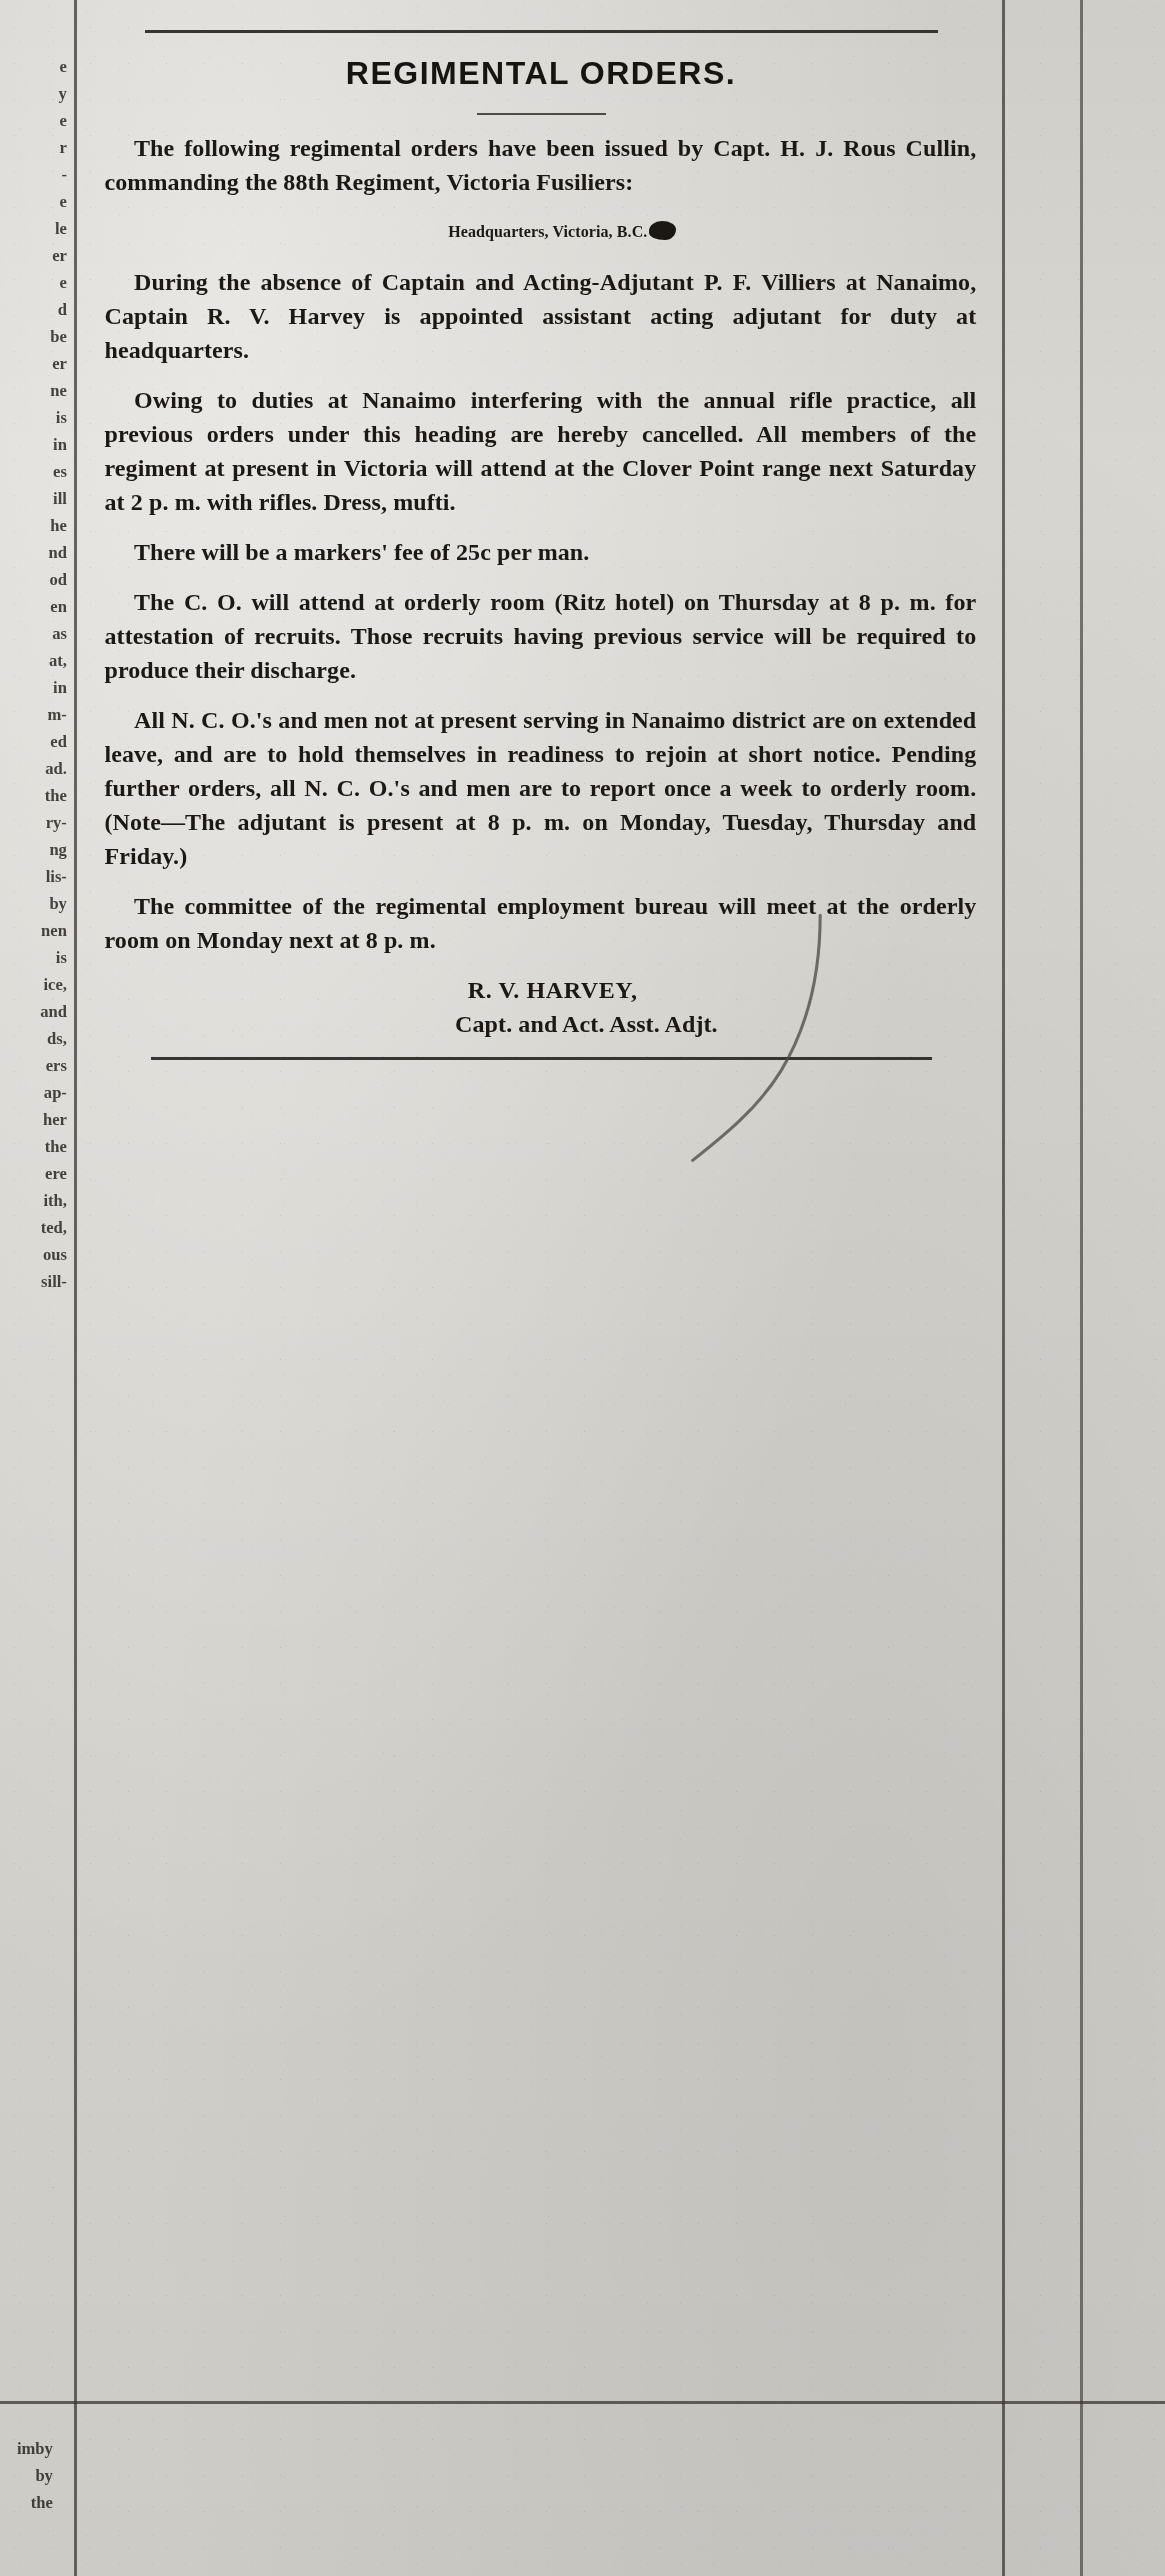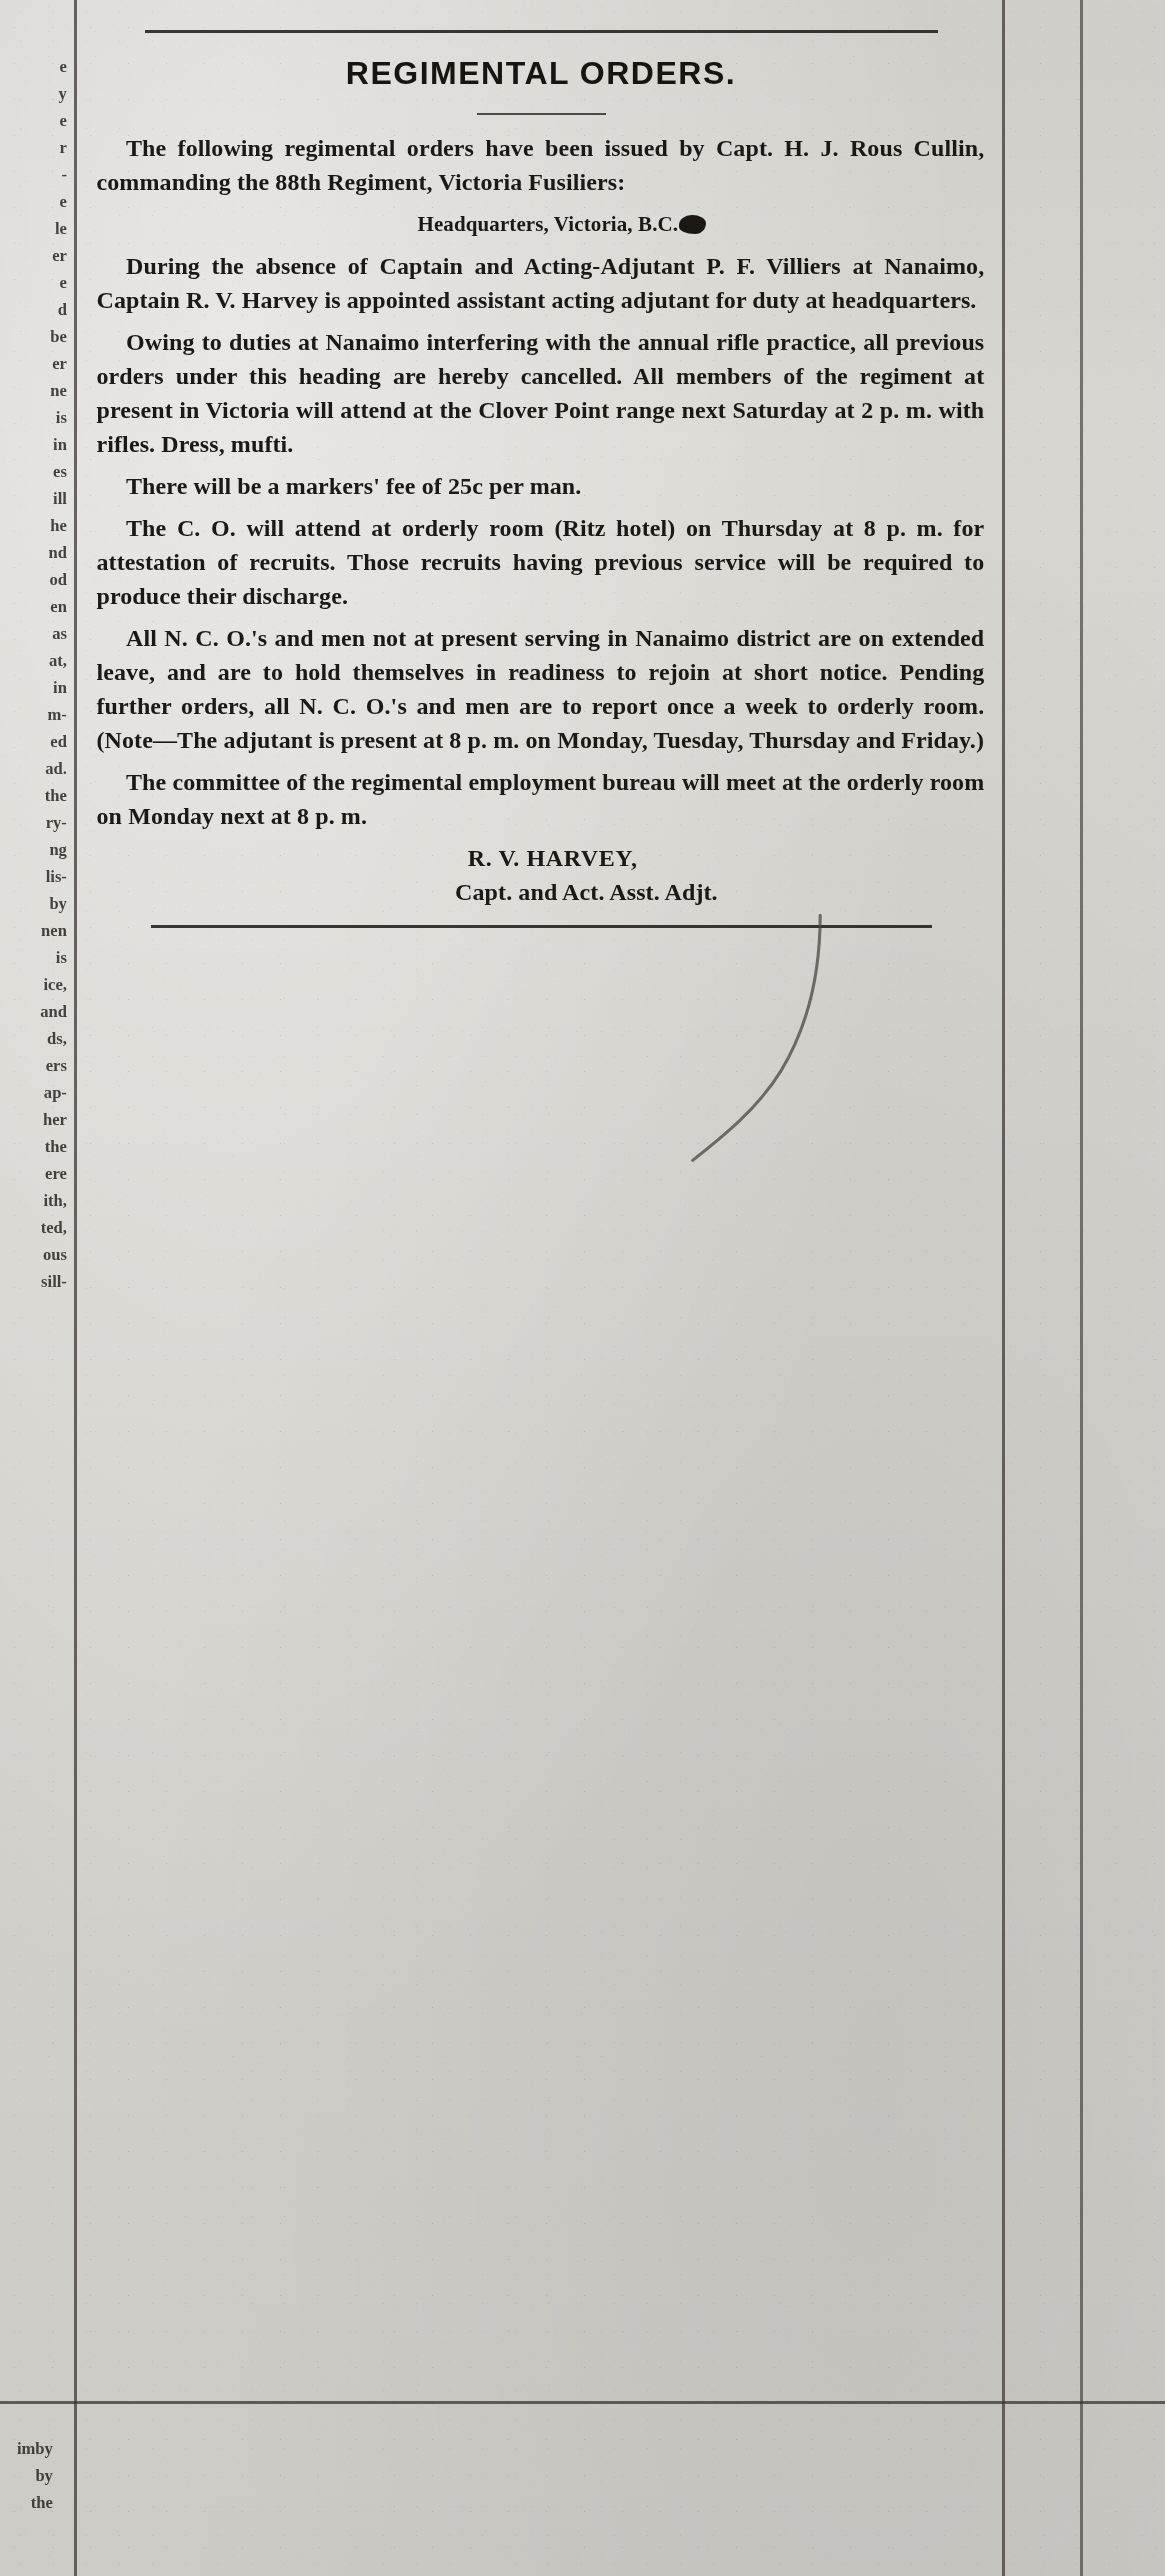--- a/index.html
+++ b/index.html
@@ -110,27 +110,27 @@
     font-family: "Liberation Serif", serif;
     font-size: 24px;
     line-height: 34px;
     font-weight: 700;
     text-align: justify;
     color: #1c1915;
     padding: 0 3.7px 0 2.5px;
     letter-spacing: 0.1px;
   }
   .body p {
-    margin: 8px;
+    margin: 16px;
     text-indent: 29.5px;
   }
 
   .dateline {
     font-family: "Liberation Serif", serif;
-    font-size: 21px;
+    font-size: 16px;
     line-height: 34px;
     font-weight: 700;
     color: #1c1915;
   }
   .dateline .l1 { text-align: center; padding-left: 43px; }
   .dateline .l2 { text-align: center; padding-left: 203px; }
 
   
   .inkblot {
     display: inline-block;

